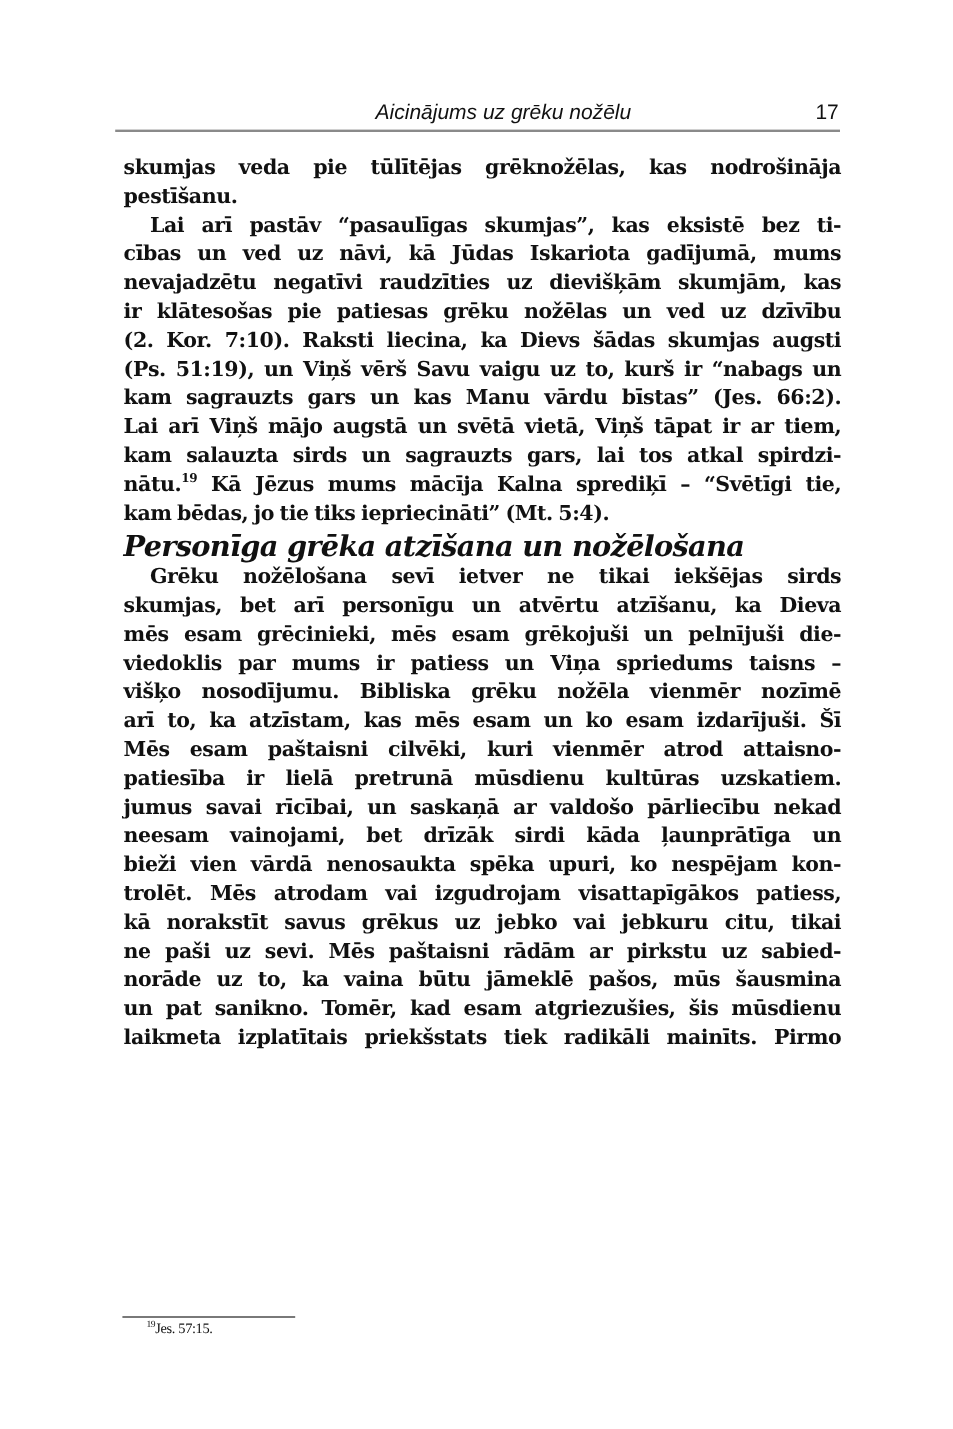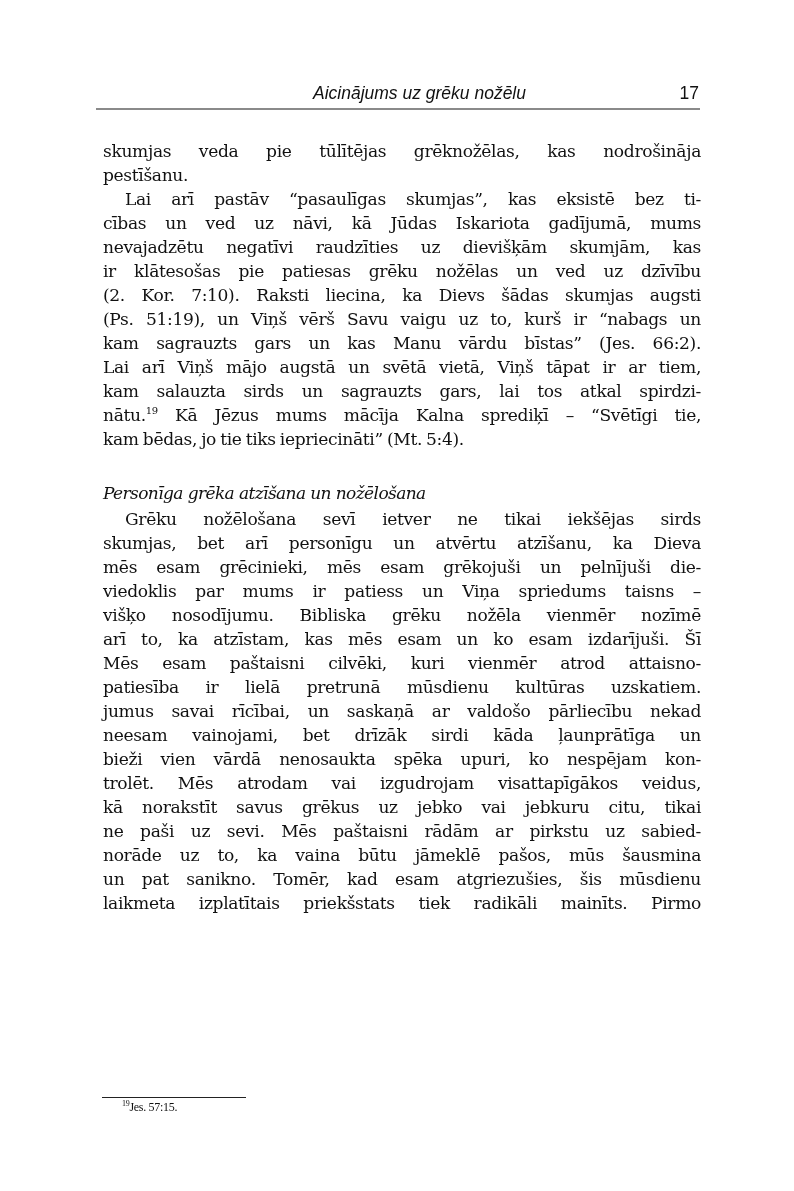--- a/index.html
+++ b/index.html
@@ -32,46 +32,47 @@
       margin-left: 44px;
     }
     .page-number {
       position: absolute;
       right: 1px;
       top: 1px;
     }
     .body-text {
       position: absolute;
       left: 103px;
-      top: 139px;
+      top: 128px;
       width: 598px;
       font-family: "DejaVu Serif", serif;
       font-size: 17.1px;
       line-height: 24px;
+      font-weight: bold;
     }
     .line {
       display: block;
       white-space: nowrap;
       height: 24px;
       text-align: justify;
       text-align-last: justify;
       letter-spacing: -0.35px;
       word-spacing: -1px;
     }
     .line.last {
       text-align-last: left;
     }
     .line.indent {
       padding-left: 22px;
     }
     .section-heading {
       font-family: "DejaVu Serif", serif;
       font-style: italic;
-      font-size: 17px;
-      margin-top: 28px;
+      font-size: 24px;
+      margin-top: 1px;
       height: 28px;
       line-height: 28px;
       letter-spacing: -0.6px;
       white-space: nowrap;
     }
     sup {
       font-size: 10px;
       line-height: 0;
       vertical-align: 7px;
     }
@@ -132,21 +133,21 @@
     <span class="line">skumjas, bet arī personīgu un atvērtu atzīšanu, ka Dieva</span>
     <span class="line">mēs esam grēcinieki, mēs esam grēkojuši un pelnījuši die-</span>
     <span class="line">viedoklis par mums ir patiess un Viņa spriedums taisns –</span>
     <span class="line">višķo nosodījumu. Bibliska grēku nožēla vienmēr nozīmē</span>
     <span class="line">arī to, ka atzīstam, kas mēs esam un ko esam izdarījuši. Šī</span>
     <span class="line">Mēs esam paštaisni cilvēki, kuri vienmēr atrod attaisno-</span>
     <span class="line">patiesība ir lielā pretrunā mūsdienu kultūras uzskatiem.</span>
     <span class="line">jumus savai rīcībai, un saskaņā ar valdošo pārliecību nekad</span>
     <span class="line">neesam vainojami, bet drīzāk sirdi kāda ļaunprātīga un</span>
     <span class="line">bieži vien vārdā nenosaukta spēka upuri, ko nespējam kon-</span>
-    <span class="line">trolēt. Mēs atrodam vai izgudrojam visattapīgākos veidus,</span>
+    <span class="line">trolēt. Mēs atrodam vai izgudrojam visattapīgākos patiess,</span>
     <span class="line">kā norakstīt savus grēkus uz jebko vai jebkuru citu, tikai</span>
     <span class="line">ne paši uz sevi. Mēs paštaisni rādām ar pirkstu uz sabied-</span>
     <span class="line">norāde uz to, ka vaina būtu jāmeklē pašos, mūs šausmina</span>
     <span class="line">un pat sanikno. Tomēr, kad esam atgriezušies, šis mūsdienu</span>
     <span class="line">laikmeta izplatītais priekšstats tiek radikāli mainīts. Pirmo</span>
   </div>
 </div>
 
 <div class="footnote-rule"></div>
 <div class="footnote"><sup>19</sup><span>Jes. 57:15.</span></div>

